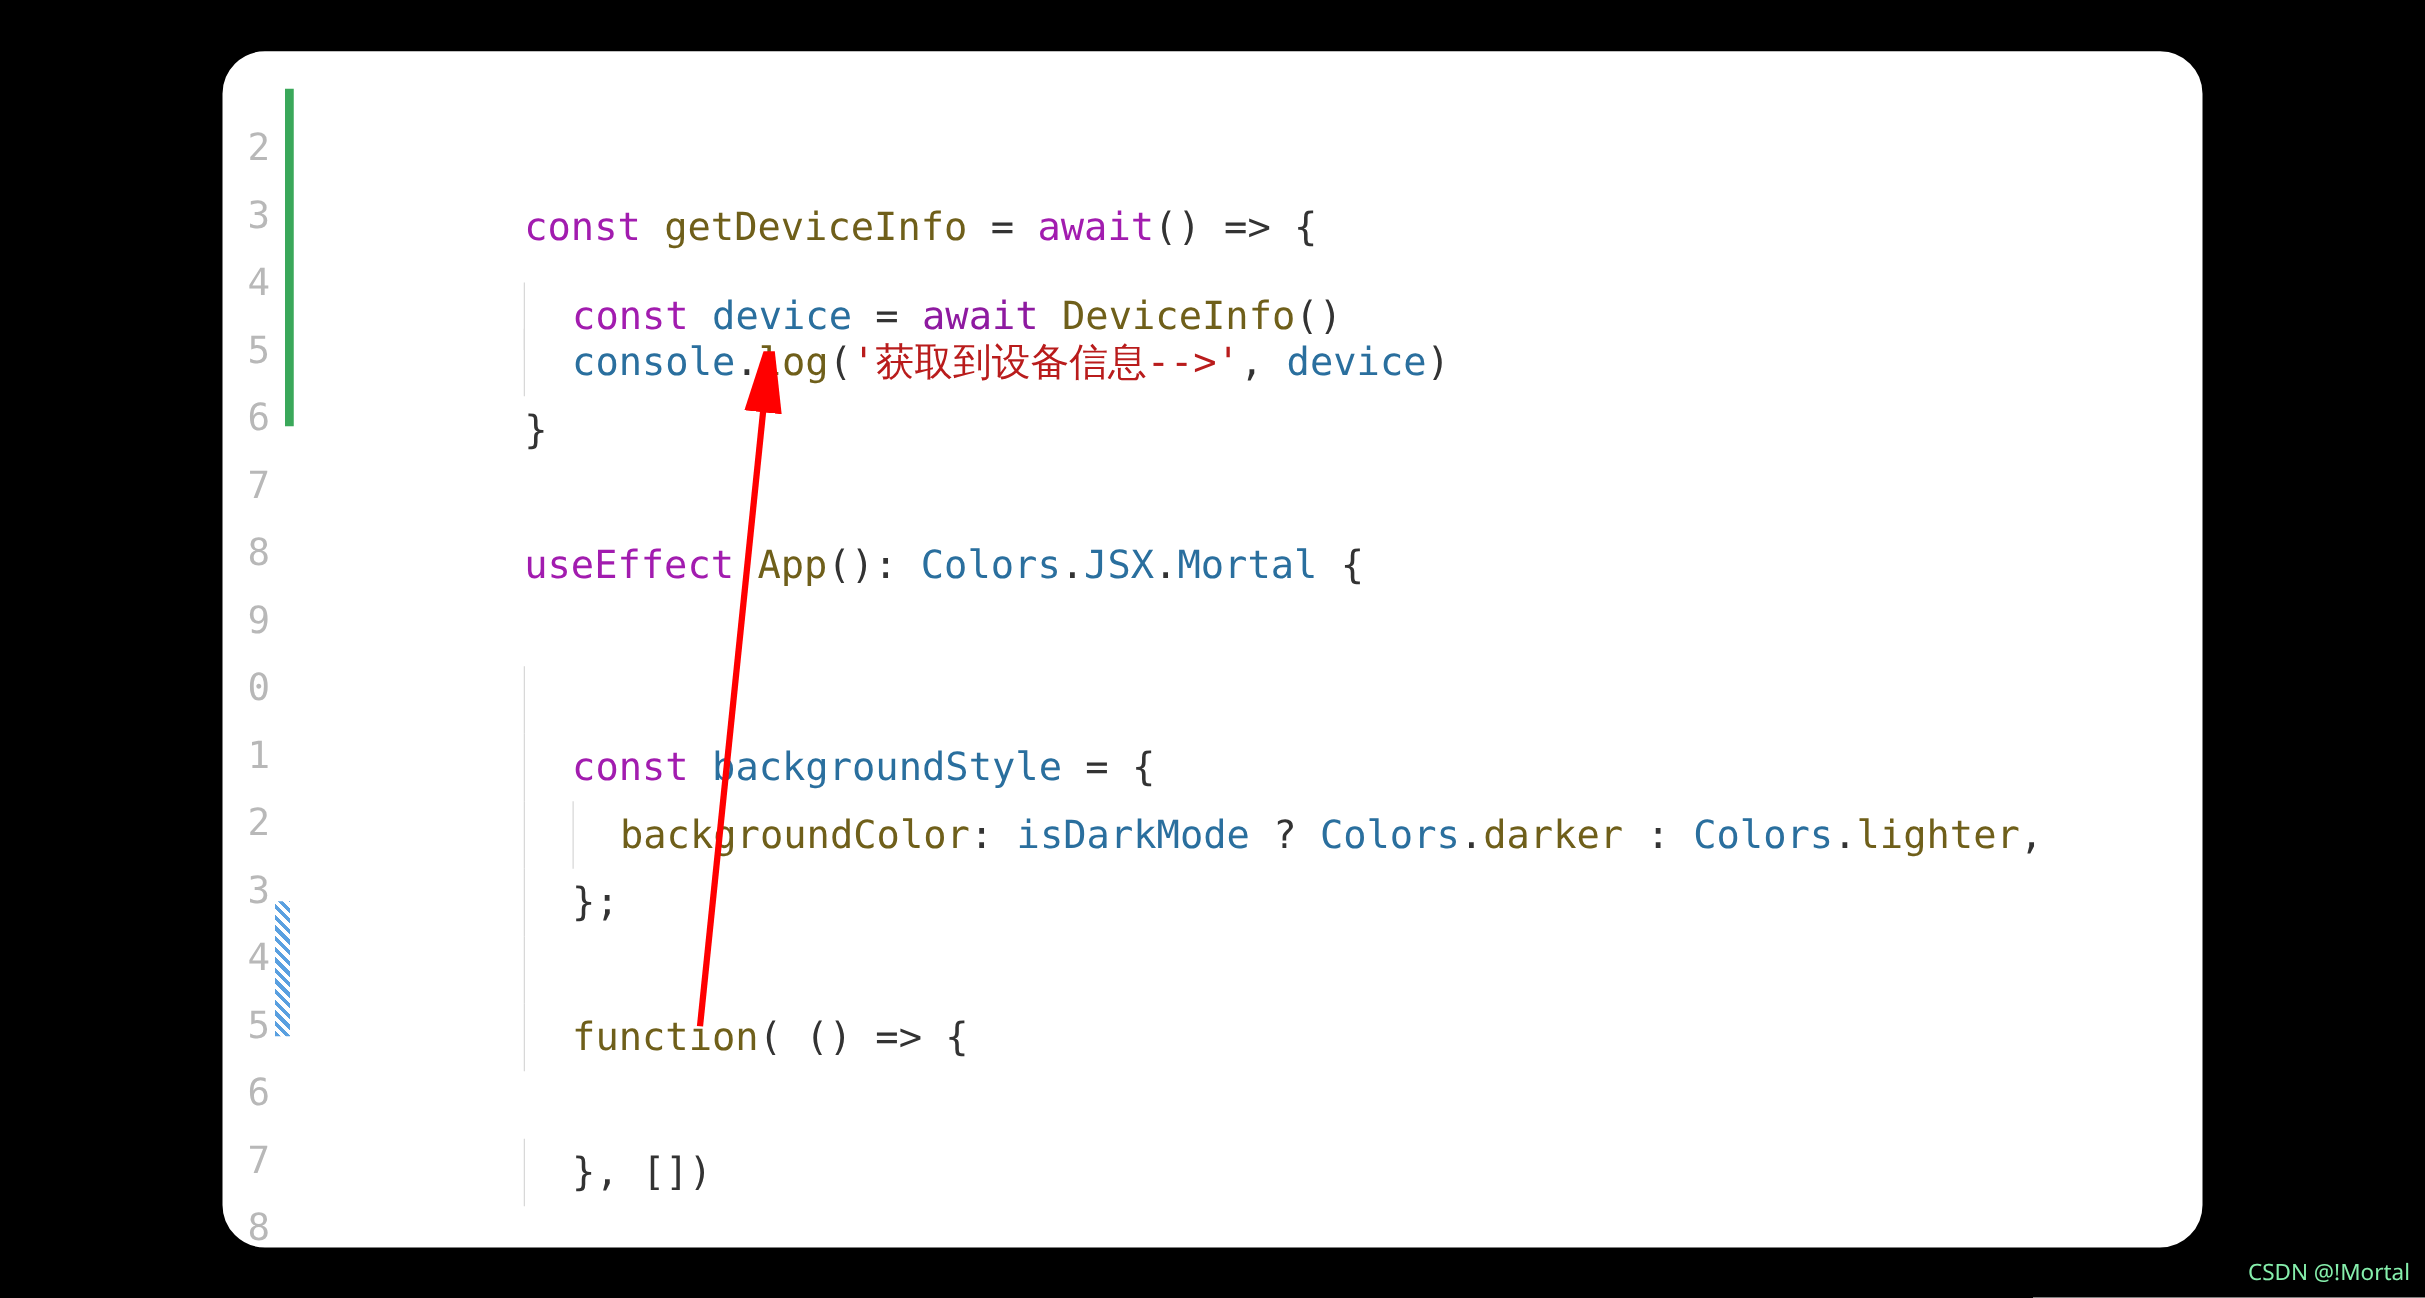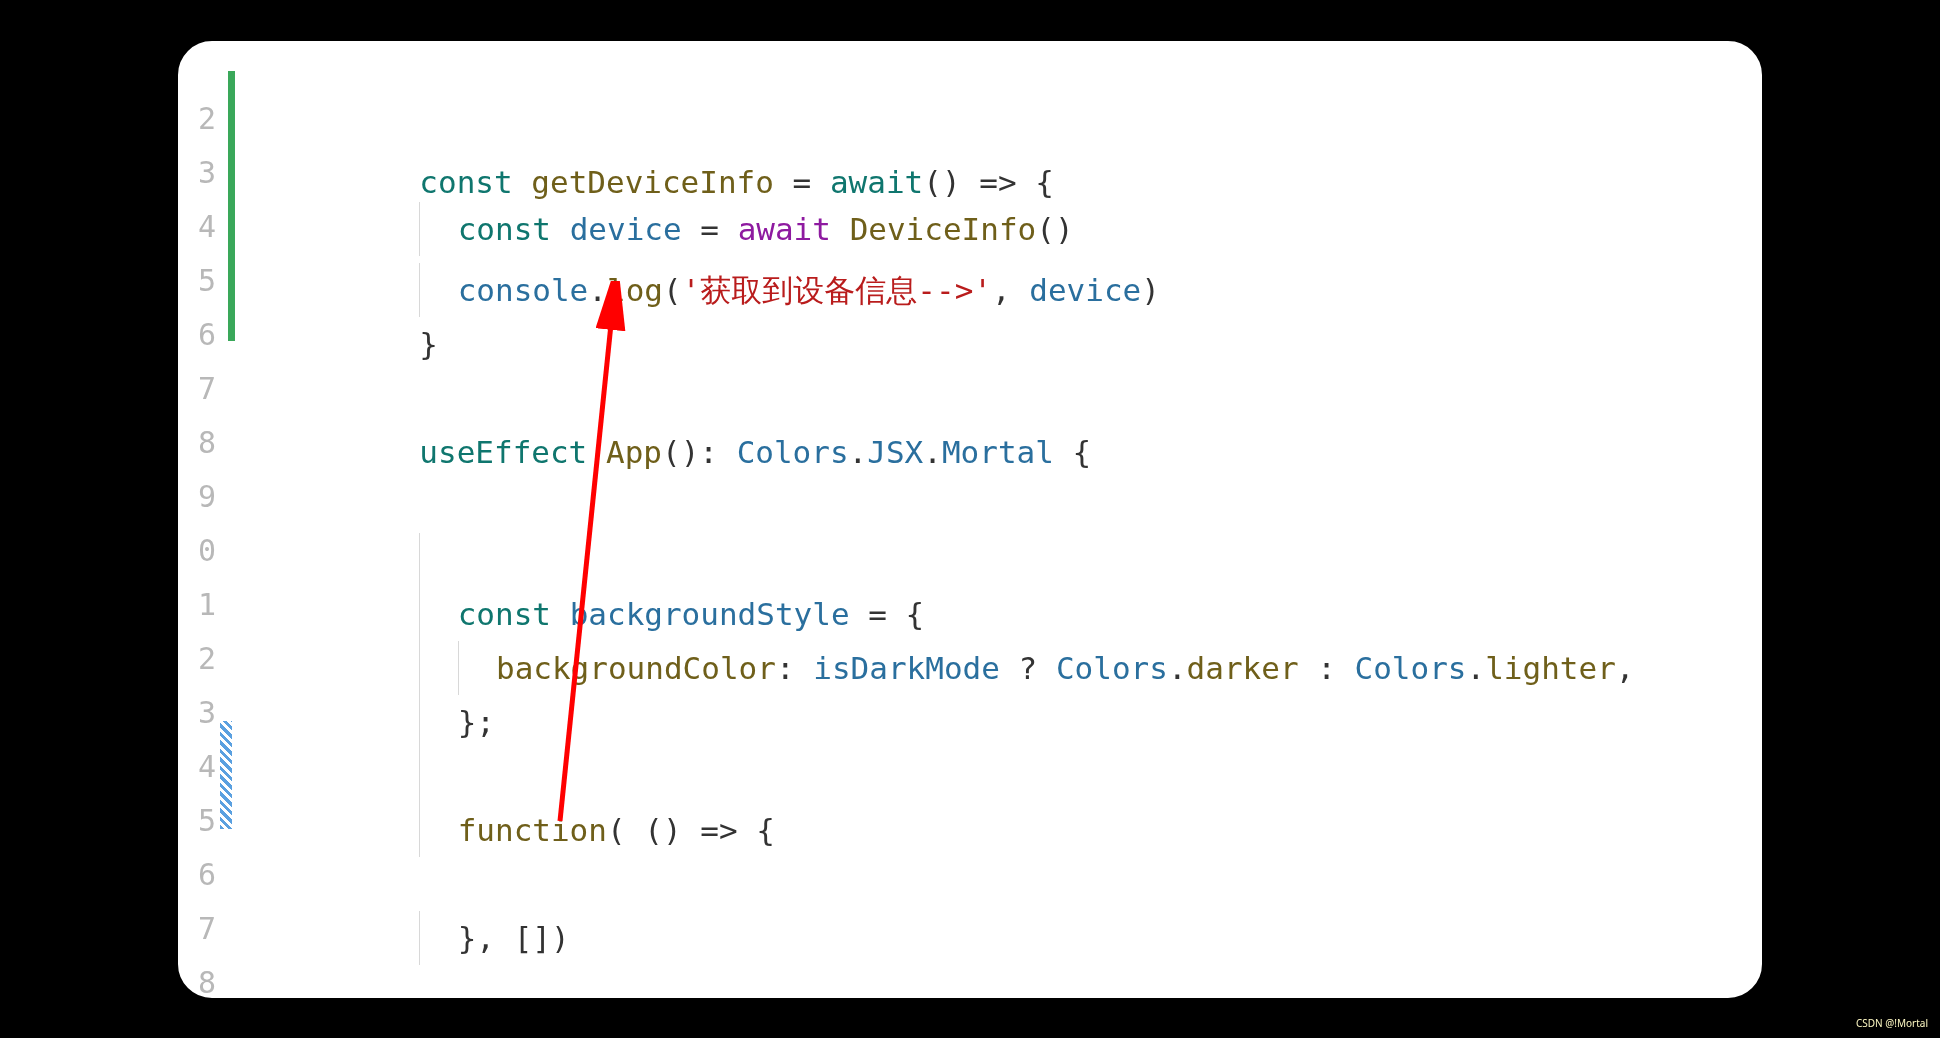--- a/index.html
+++ b/index.html
@@ -65,42 +65,42 @@
     white-space: pre;
     color: #333;
   }
   .indent-guide {
     border-left: 1px solid #d8d8d8;
     display: inline-block;
     height: 54px;
     vertical-align: top;
   }
   
-  .kw   { color: #0f766e; text-align: center; }   
+  .kw   { color: #a21caf; text-align: center; }   
   .fn   { color: #6f5f1a; }   
   .id   { color: #2a6f9e; }   
   .op   { color: #333; }
   .plain{ color: #333; }
   .str  { color: #b91c1c; }   
   .await{ color: #8e1aa0; }   
   .type { color: #2a6f9e; }
   .call { color: #6f5f1a; }
 
   .arrow-annot {
     position: absolute;
     pointer-events: none;
   }
 
   .watermark {
     position: absolute;
     right: 12px;
     bottom: 8px;
     font-family: system-ui, sans-serif;
-    font-size: 10px;
-    color: #fef9c3;
+    font-size: 18px;
+    color: #86efac;
   }
 </style>
 </head>
 <body>
 
 <div class="frame">
 
   <div class="changebar" style="top:30px;height:270px;"></div>
 
   <div class="changebar hatch" style="top:680px;height:108px;left:42px;width:12px;"></div>
@@ -126,21 +126,21 @@
       <div class="ln" style="top:840px">7</div>
       <div class="ln" style="top:894px">8</div>
     </div>
 
     <div class="codecol">
 
       <div class="line" style="top:30px">
         <span class="kw">const</span><span class="plain"> </span><span class="fn">getDeviceInfo</span><span class="op"> = </span><span class="kw">await</span><span class="op">() =&gt; {</span>
       </div>
 
-      <div class="line" style="top:77px">
+      <div class="line" style="top:101px">
         <span class="indent-guide"></span><span class="plain">  </span><span class="kw">const</span><span class="plain"> </span><span class="id">device</span><span class="op"> = </span><span class="await">await</span><span class="plain"> </span><span class="call">DeviceInfo</span><span class="op">()</span>
       </div>
 
       <div class="line" style="top:138px">
         <span class="indent-guide"></span><span class="plain">  </span><span class="id">console</span><span class="op">.</span><span class="call">log</span><span class="op">(</span><span class="str">'获取到设备信息--&gt;'</span><span class="op">, </span><span class="id">device</span><span class="op">)</span>
       </div>
 
       <div class="line" style="top:192px">
         <span class="op">}</span>
       </div>

